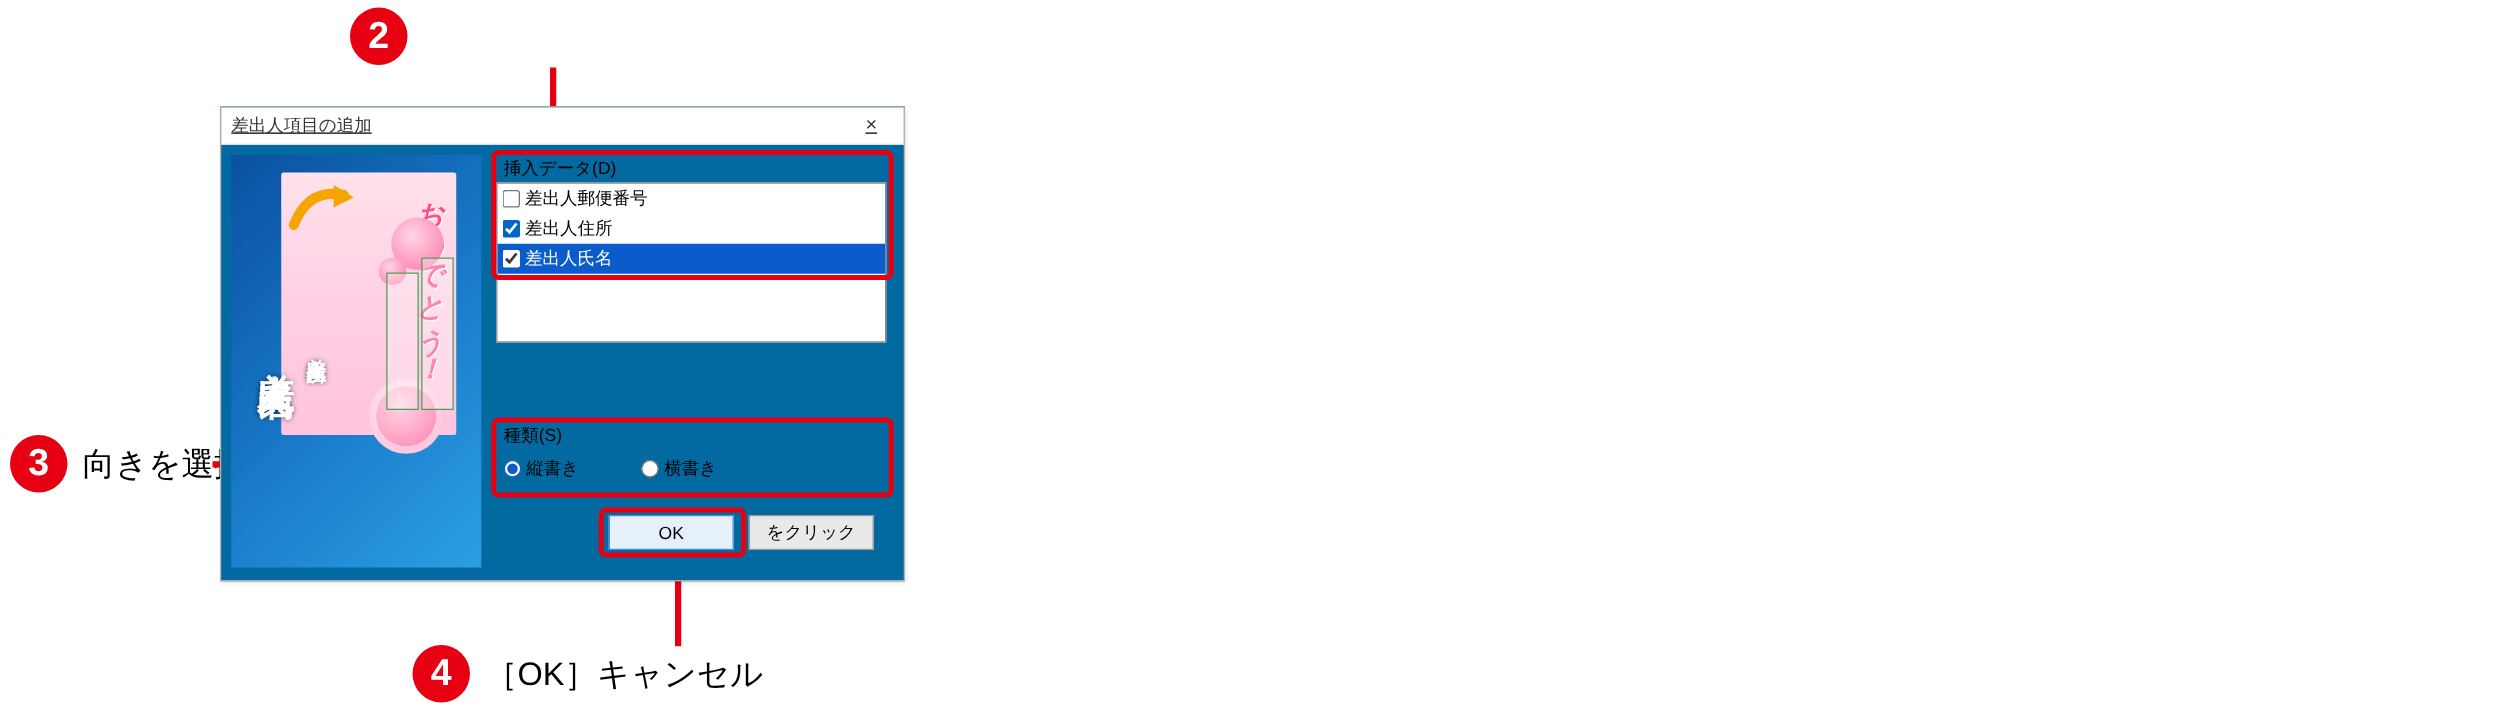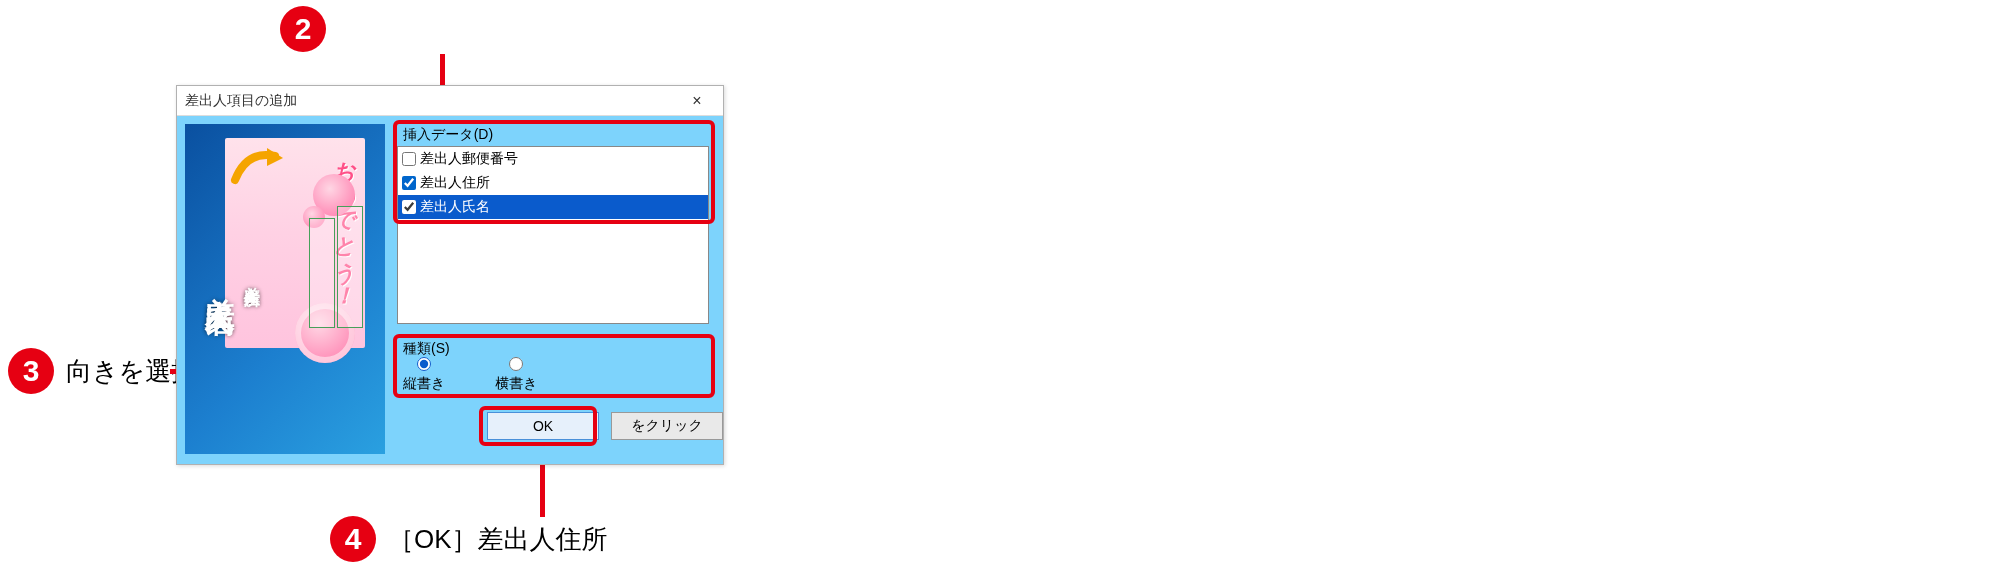--- a/index.html
+++ b/index.html
@@ -22,22 +22,23 @@
   }
   .callout .txt { font-size: 26px; color: #000; }
   .connector { position: absolute; background: #e60012; }
 
   
   .dialog {
     position: absolute;
     left: 176px; top: 85px;
     width: 548px; height: 380px;
     border: 1px solid #b1b1b1;
-    background: #7dd3fc;
+    background: #0369a1;
     box-shadow: 1px 1px 4px rgba(0,0,0,.15);
+    text-decoration: underline;
   }
   .titlebar {
     height: 30px; background: #fff;
     border-bottom: 1px solid #ddd;
     display: flex; align-items: center; justify-content: space-between;
     padding: 0 6px 0 8px;
     font-size: 14px; color: #333;
   }
   .close-x {
     width: 40px; height: 24px; display:flex; align-items:center; justify-content:center;
@@ -89,46 +90,46 @@
   .fl2 { right:40px; top:68px; width:22px; height:22px; }
   .fl3 { left:70px; bottom:-15px; width:60px; height:60px; box-shadow:0 0 0 6px rgba(255,255,255,.5) inset;}
 
   
   .group-label { font-size: 14px; color:#000; position:absolute; }
   .lbl-insert { left: 226px; top: 10px; }
   .lbl-kind   { left: 226px; top: 224px; text-align: center; }
 
   .list-frame {
     position:absolute; left:220px; top:30px;
-    width:312px; height:178px;
+    width:312px; height:128px;
     background:#fff; border: 1px solid #888;
   }
   .list-frame .row {
     display:flex; align-items:center; gap:4px;
     height:24px; padding: 0 4px; font-size:14px; color:#000;
     border-bottom: 0;
   }
   .list-frame .row input[type=checkbox]{ width:14px; height:14px; accent-color:#0066cc; }
   .list-frame .row.selected { background:#0a5bcc; color:#fff; }
   .list-frame .row.selected input[type=checkbox]{ accent-color:#fff; }
 
   .radio-zone {
     position:absolute; left:226px; top:244px; width:300px; height:30px;
     display:flex; align-items:center; gap:50px;
     font-size:14px;
   }
-  .radio-zone label { display:flex; align-items:center; gap:4px;flex-direction:column; }
+  .radio-zone label { display:flex; align-items:center; gap:4px; }
   .radio-zone input[type=radio]{ width:14px; height:14px; accent-color:#0a5bcc;}
 
   .btn-row {
     position:absolute; left:310px; top:296px;
     display:flex; gap:12px;
   }
   .btn {
-    width:112px; height:28px; font-size:14px;
+    width:100px; height:28px; font-size:14px;
     background:#e9e9e9; border:1px solid #999;
     display:flex; align-items:center; justify-content:center;
     cursor:pointer;
   }
   .btn.ok { background:#e6f0fb; border:1px solid #4a90d9; }
 
   
   .hi {
     position:absolute; border:4px solid #e60012; border-radius:6px;
     pointer-events:none;
@@ -148,21 +149,21 @@
   <div class="connector" style="left:440px; top:54px; width:5px; height:60px;"></div>
 
   <div class="callout" style="left:8px; top:348px;">
     <div class="num">3</div>
     <div class="txt">向きを選択</div>
   </div>
   <div class="connector" style="left:170px; top:369px; width:225px; height:5px;"></div>
 
   <div class="callout" style="left:330px; top:516px;">
     <div class="num">4</div>
-    <div class="txt">［OK］差出人住所</div>
+    <div class="txt">［OK］キャンセル</div>
   </div>
   <div class="connector" style="left:540px; top:455px; width:5px; height:62px;"></div>
 
   <div class="dialog">
     <div class="titlebar">
       <span>差出人項目の追加</span>
       <div class="close-x">
         <span>×</span>
       </div>
     </div>

